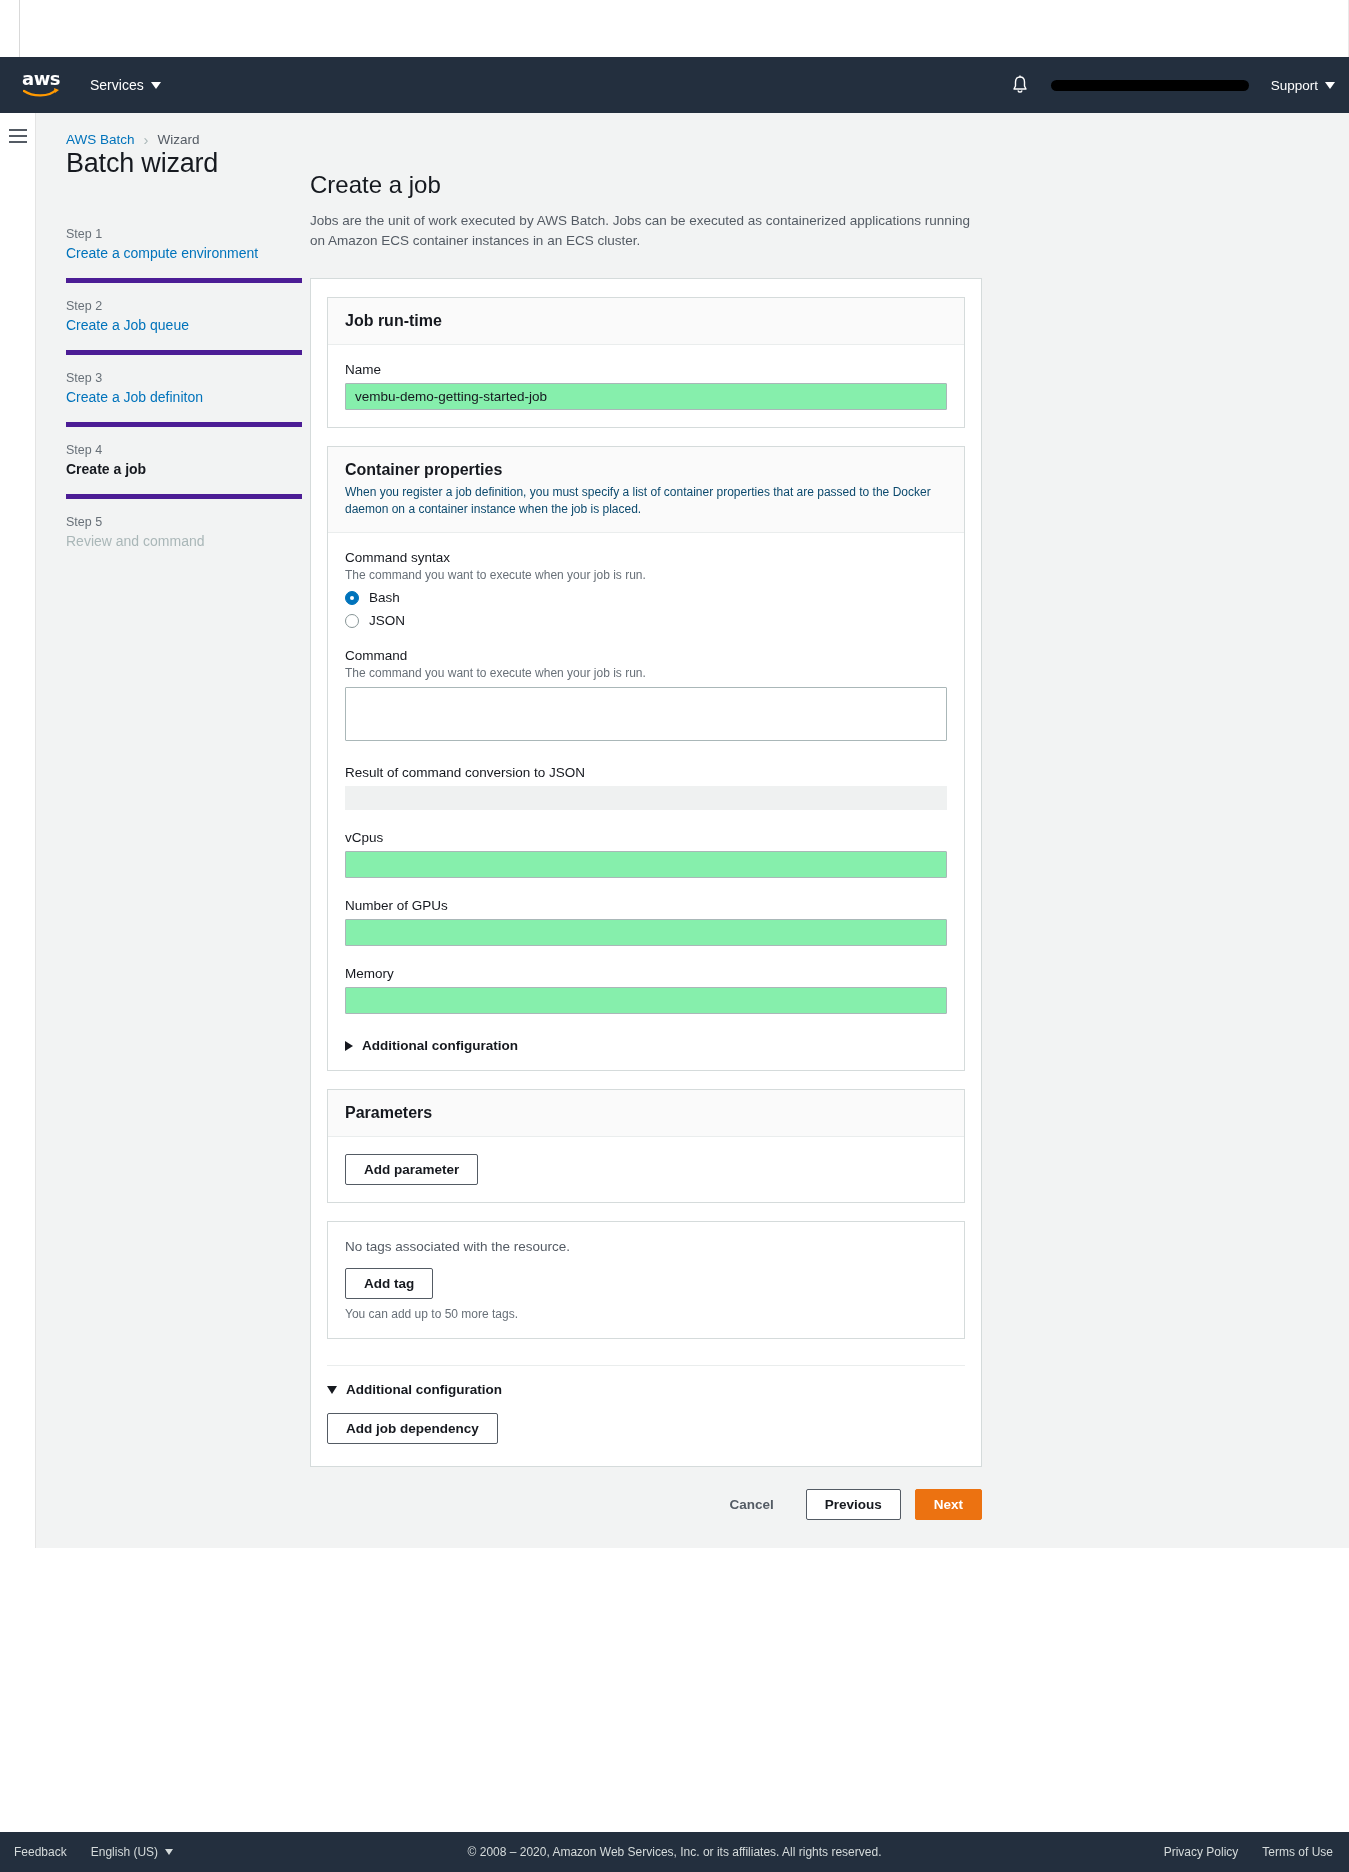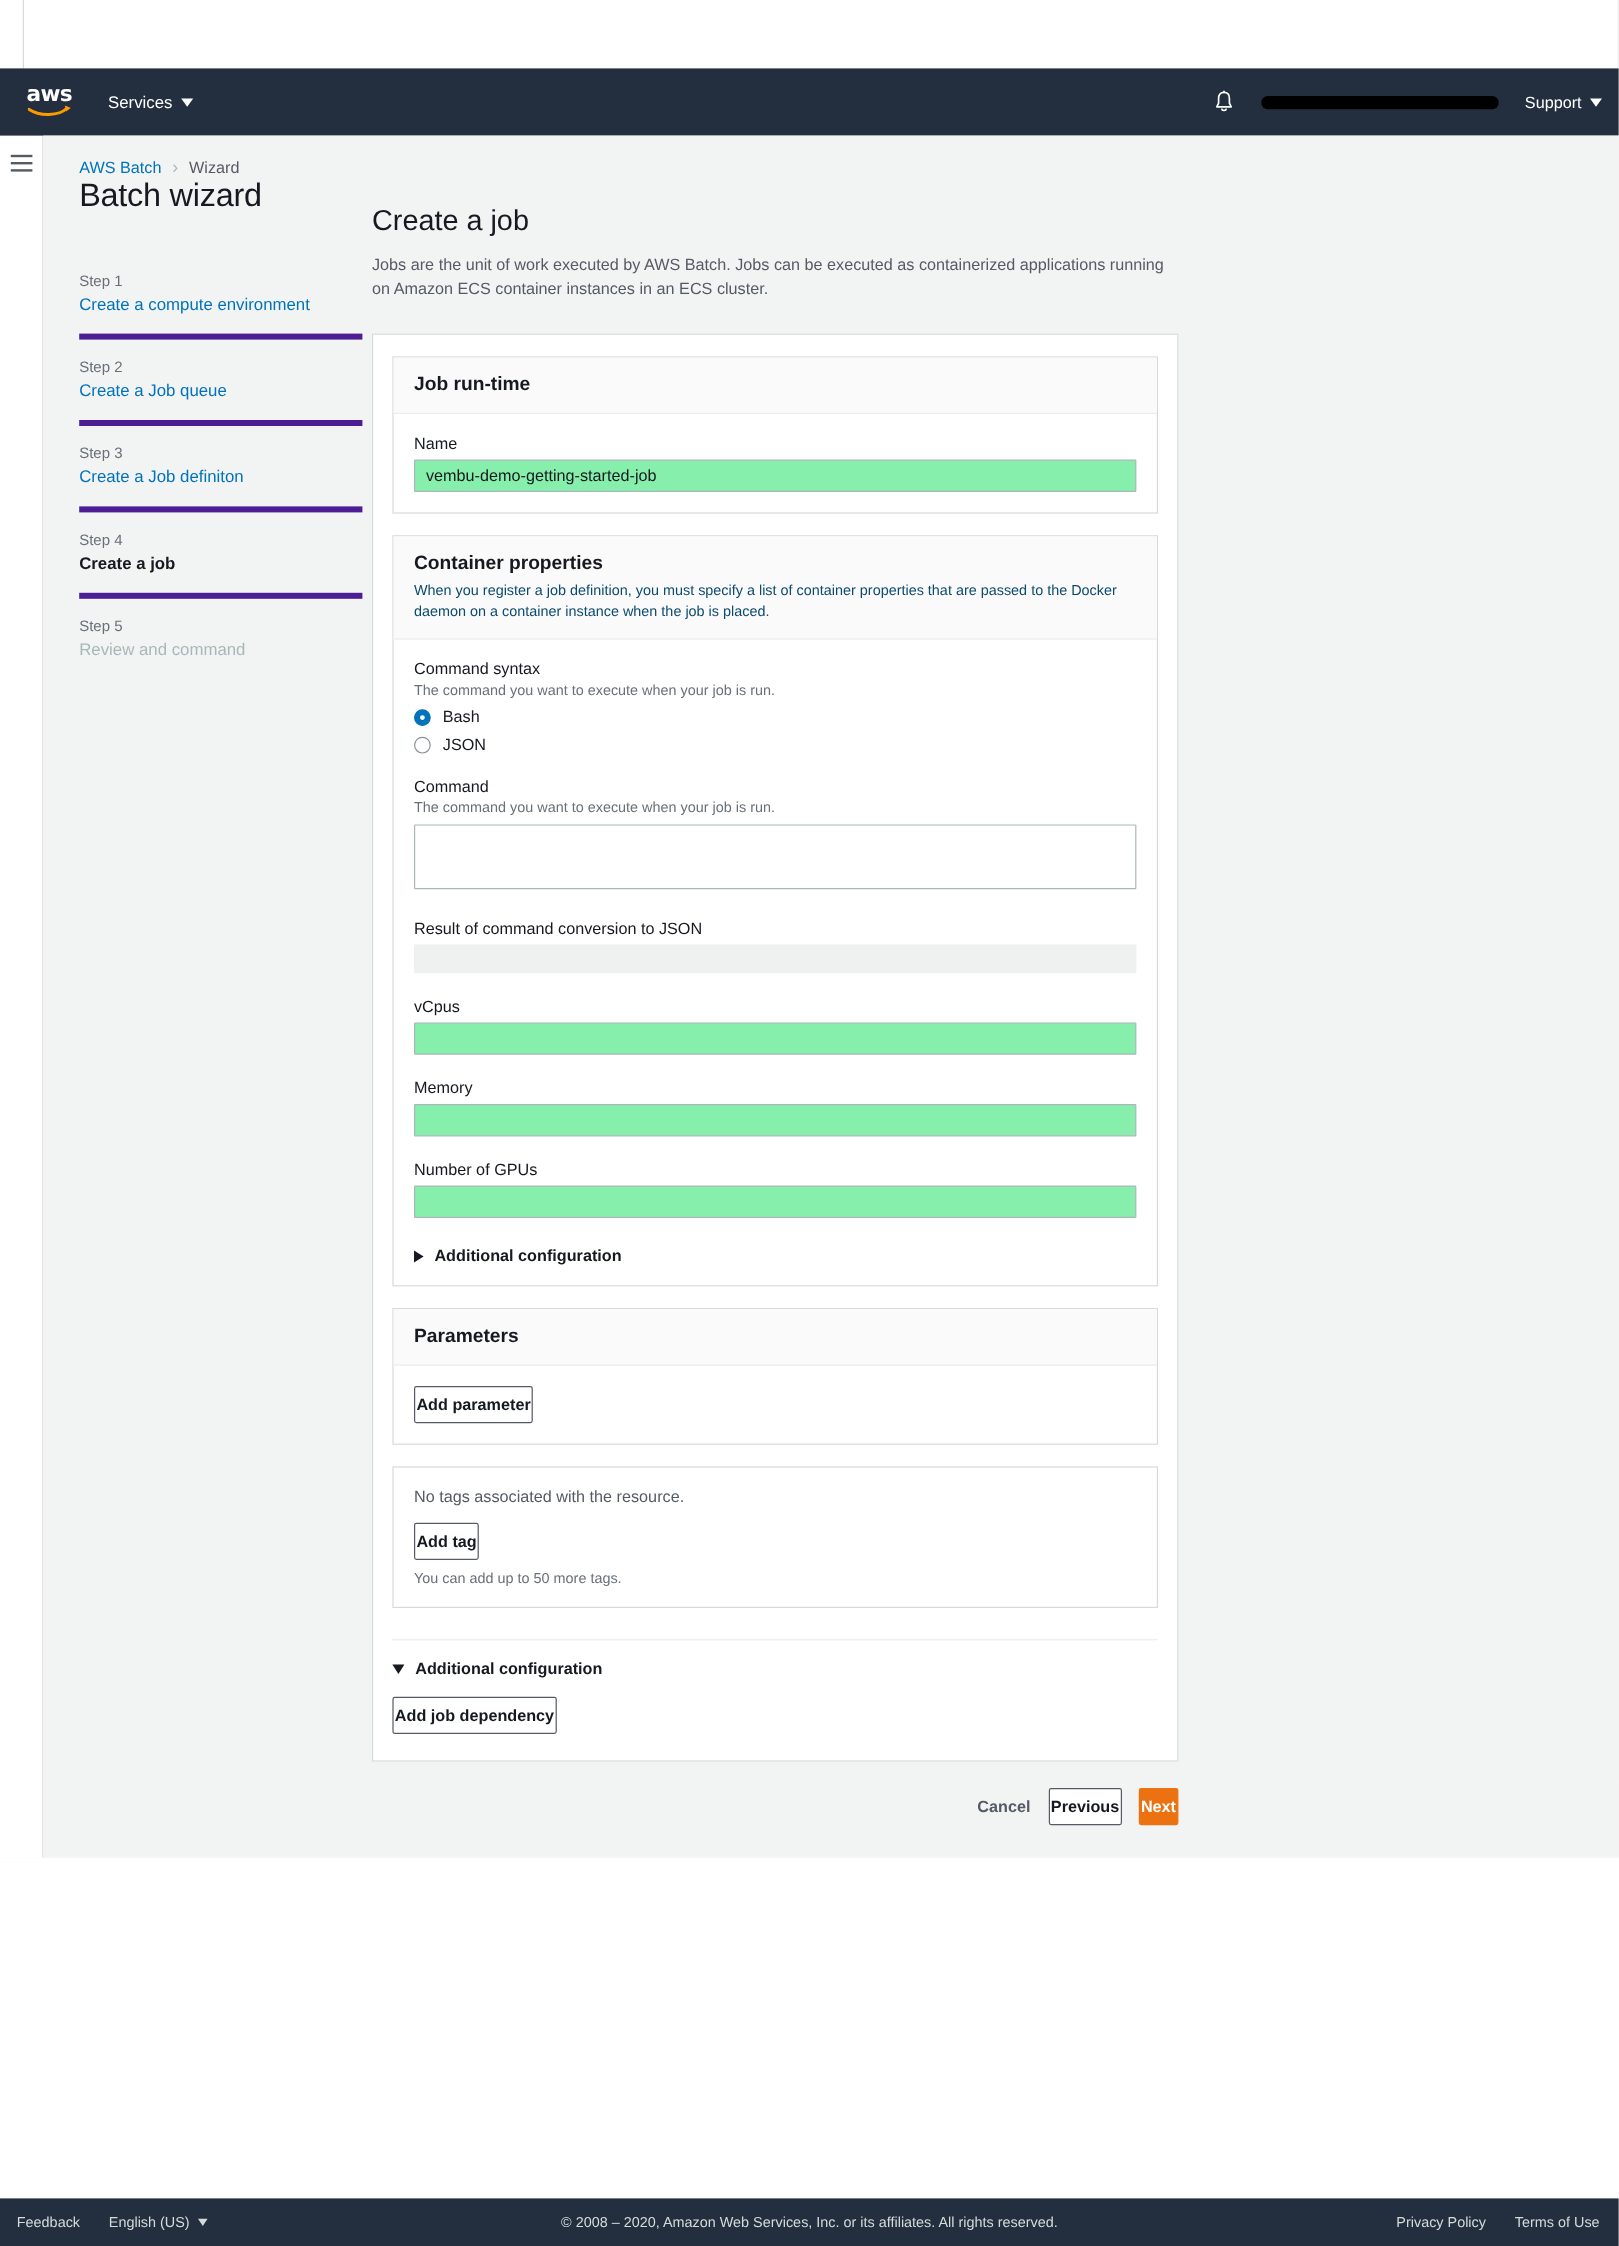--- a/index.html
+++ b/index.html
@@ -345,21 +345,21 @@
     width: 0; height: 0;
     border-left: 5px solid transparent;
     border-right: 5px solid transparent;
     border-top: 8px solid #16191f;
   }
 
   .btn {
     font-family: "Liberation Sans", sans-serif;
     font-size: 13.5px;
     font-weight: 700;
-    padding: 6px 1px;
+    padding: 6px 18px;
     border-radius: 2px;
     cursor: pointer;
     background: #ffffff;
     border: 1px solid #545b64;
     color: #16191f;
     line-height: 17px;
   }
   .btn-link {
     border: none;
     background: transparent;
@@ -578,26 +578,26 @@
                   <label class="field-label">Result of command conversion to JSON</label>
                   <div class="readonly-box"></div>
                 </div>
 
                 <div class="field">
                   <label class="field-label">vCpus</label>
                   <input class="text-input" type="text" value="" style="">
                 </div>
 
                 <div class="field">
+                  <label class="field-label">Number of GPUs</label>
+                  <input class="text-input" type="text" value="" style="">
+                </div>
+
+                <div class="field">
                   <label class="field-label">Memory</label>
-                  <input class="text-input" type="text" value="" style="">
-                </div>
-
-                <div class="field">
-                  <label class="field-label">Number of GPUs</label>
                   <input class="text-input" type="text" value="" style="">
                 </div>
 
                 <div class="field" style="margin-top:24px;">
                   <div class="expander">
                     <span class="tri-right"></span>
                     <span>Additional configuration</span>
                   </div>
                 </div>
 

